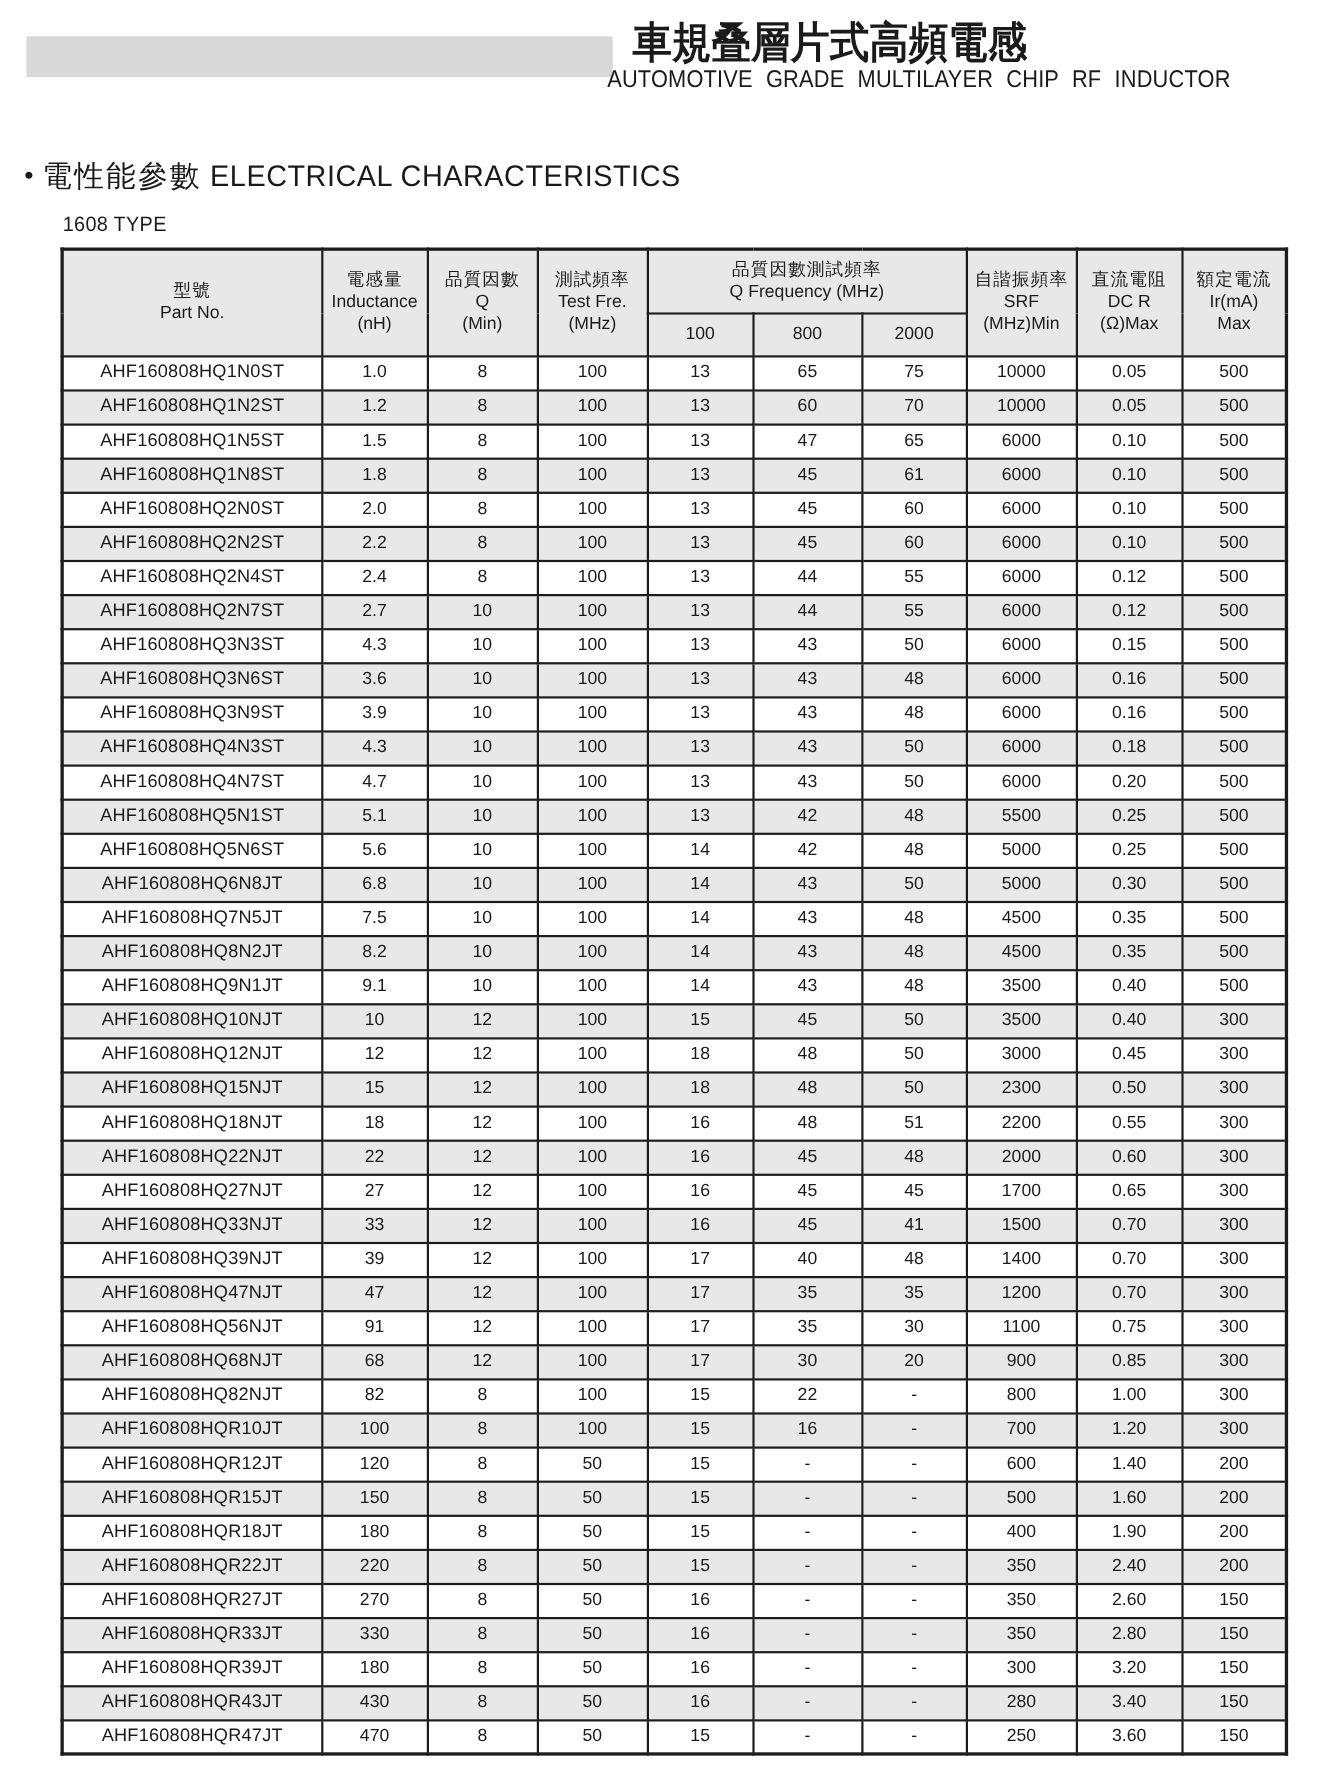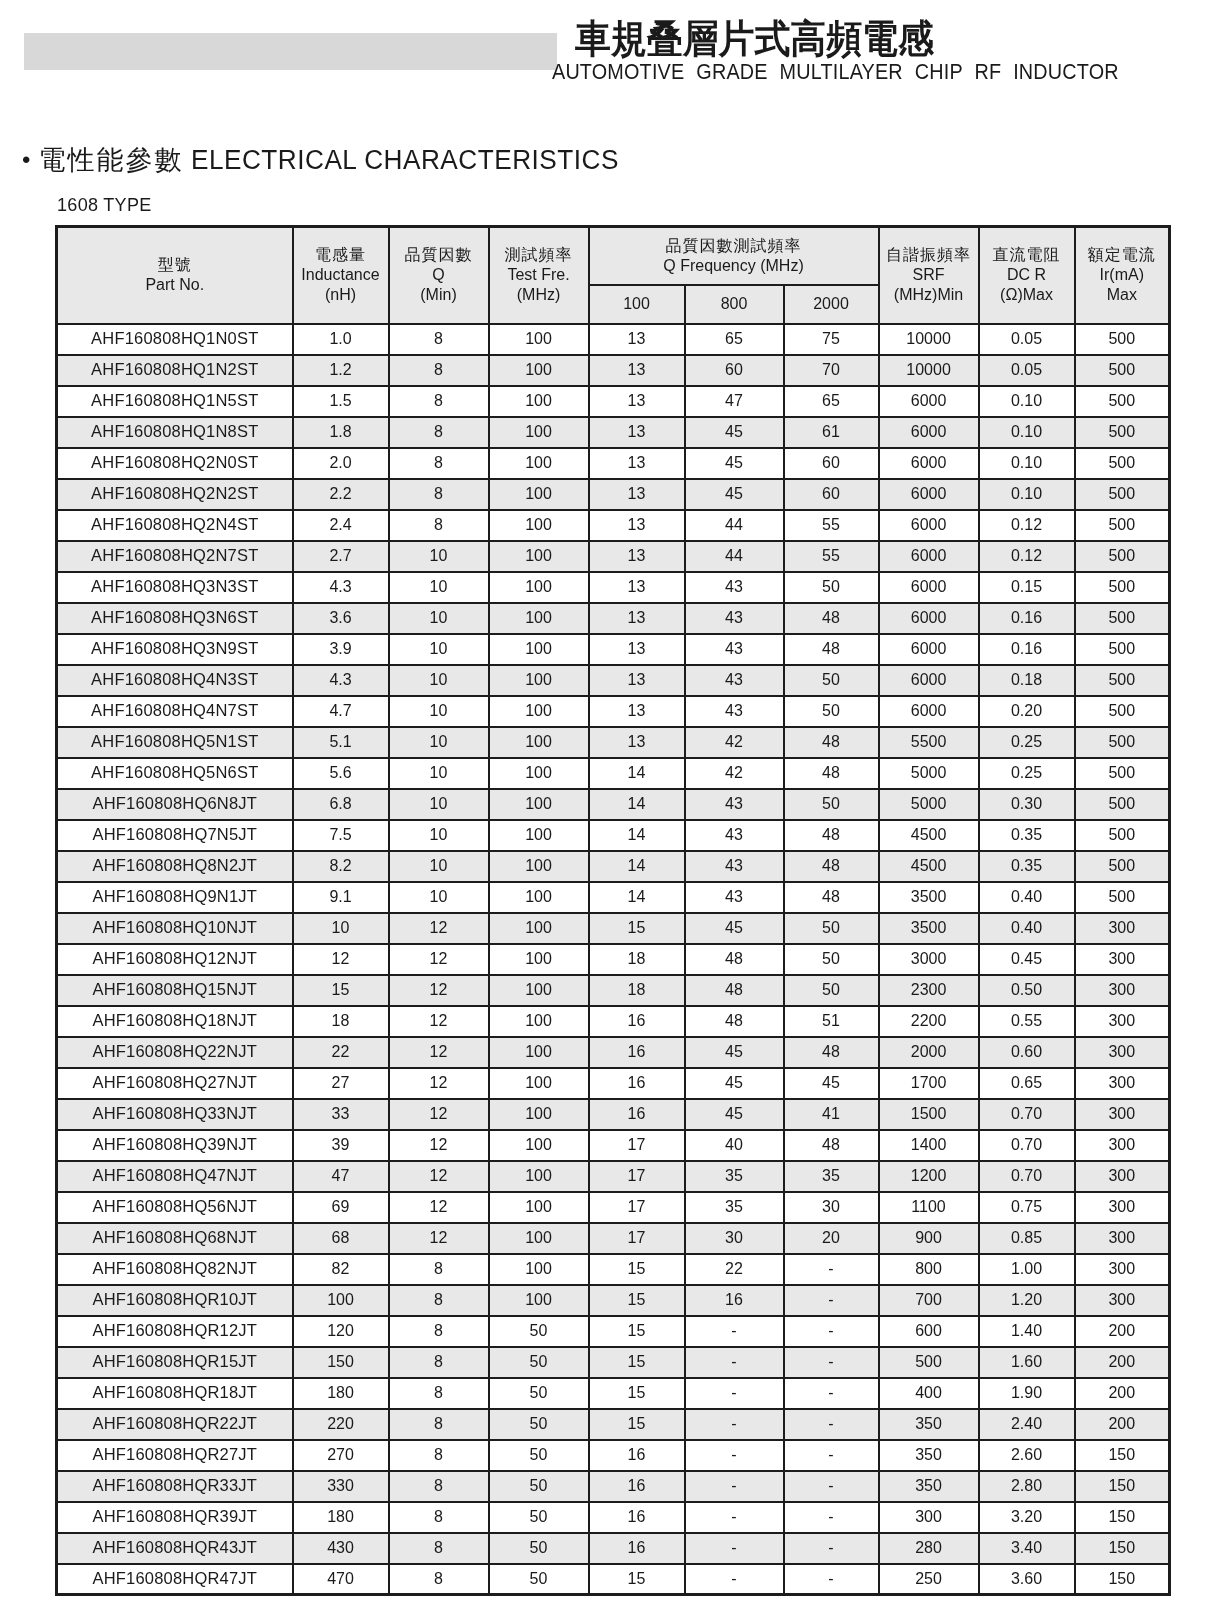--- a/index.html
+++ b/index.html
@@ -454,21 +454,21 @@
           <td>100</td>
           <td>17</td>
           <td>35</td>
           <td>35</td>
           <td>1200</td>
           <td>0.70</td>
           <td>300</td>
         </tr>
         <tr>
           <td class="part-cell">AHF160808HQ56NJT</td>
-          <td>69</td>
+          <td>91</td>
           <td>12</td>
           <td>100</td>
           <td>17</td>
           <td>35</td>
           <td>30</td>
           <td>1100</td>
           <td>0.75</td>
           <td>300</td>
         </tr>
         <tr>

